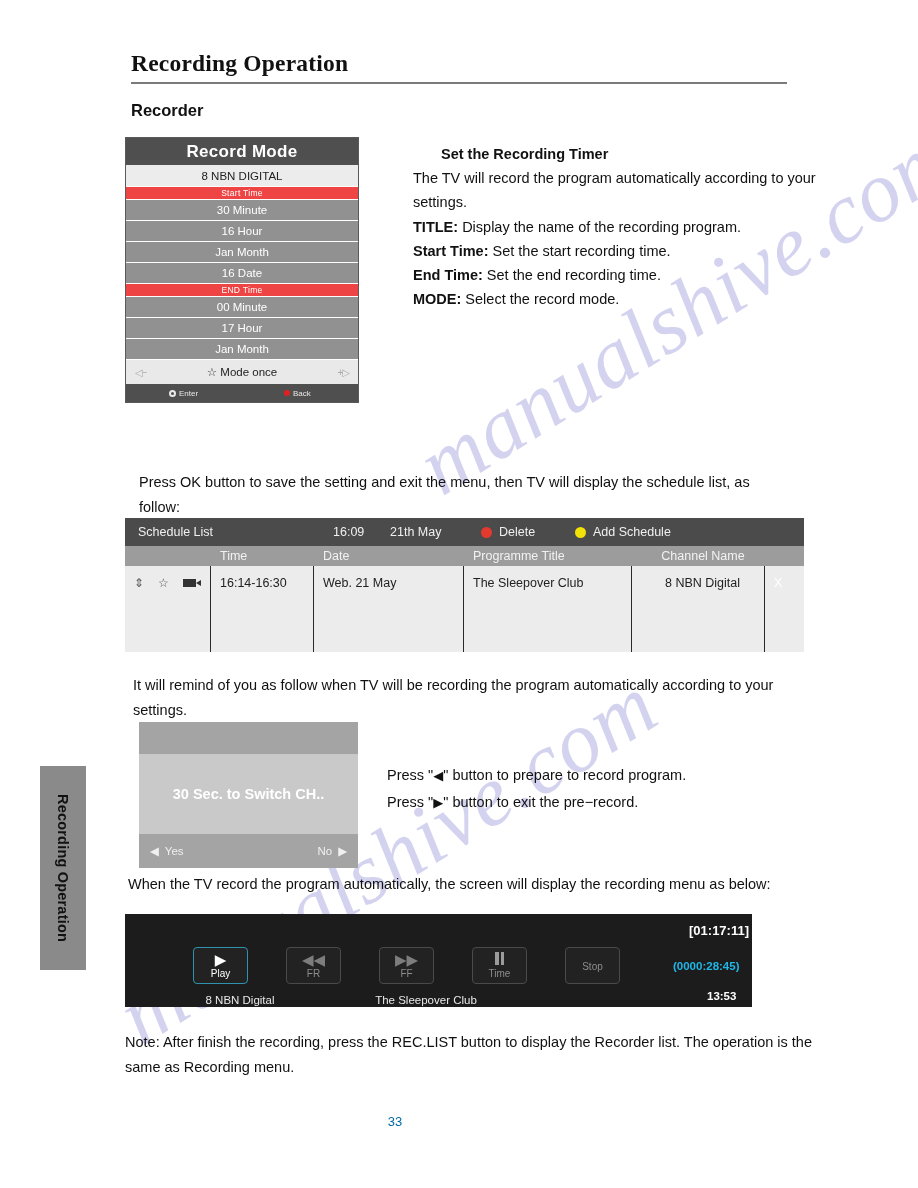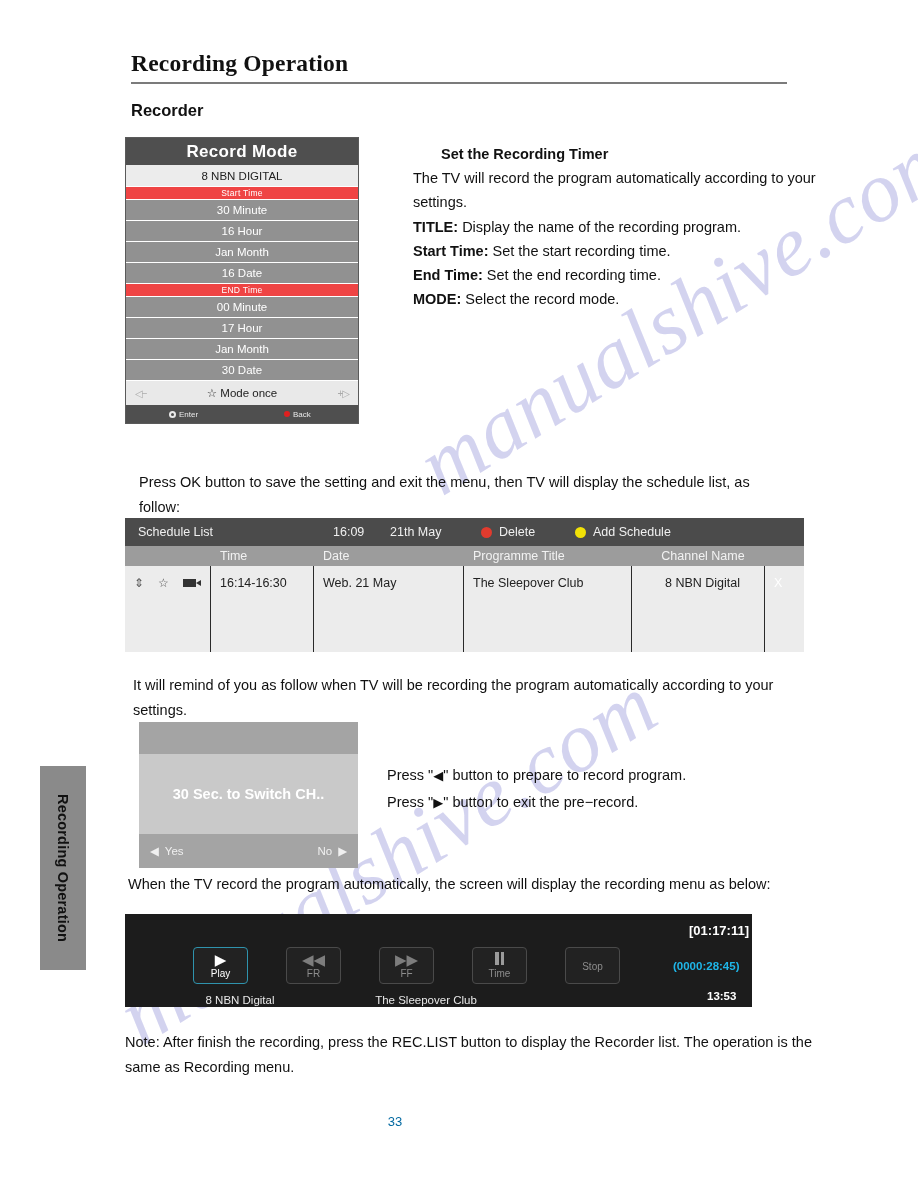--- a/index.html
+++ b/index.html
@@ -513,21 +513,20 @@
     <div class="rm-row channel">8 NBN DIGITAL</div>
     <div class="rm-row subhead">Start Time</div>
     <div class="rm-row">30  Minute</div>
     <div class="rm-row">16 Hour</div>
     <div class="rm-row">Jan  Month</div>
     <div class="rm-row">16 Date</div>
     <div class="rm-row subhead">END Time</div>
     <div class="rm-row">00 Minute</div>
     <div class="rm-row">17 Hour</div>
     <div class="rm-row">Jan  Month</div>
-    <div class="rm-row">30 Date</div>
     <div class="rm-mode">
       <span class="arrow-l">◁−</span>
       <span class="mode-mid">☆ Mode  once</span>
       <span class="arrow-r">+▷</span>
     </div>
     <div class="rm-foot">
       <span class="foot-enter">
         <span class="dot-enter"></span>
         <span>Enter</span>
       </span>

